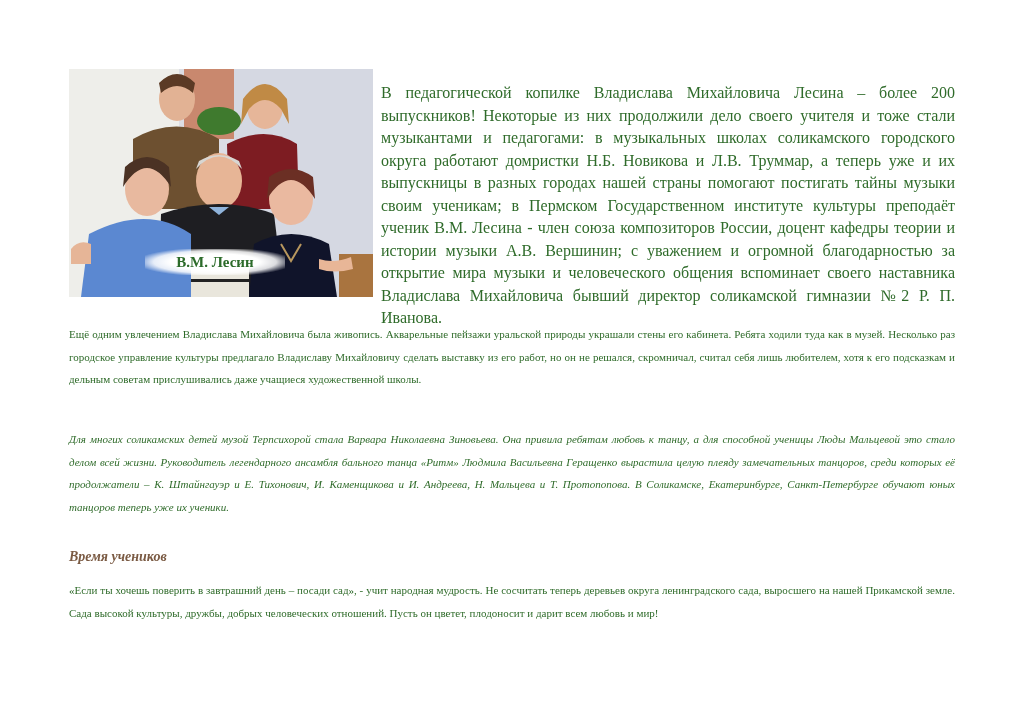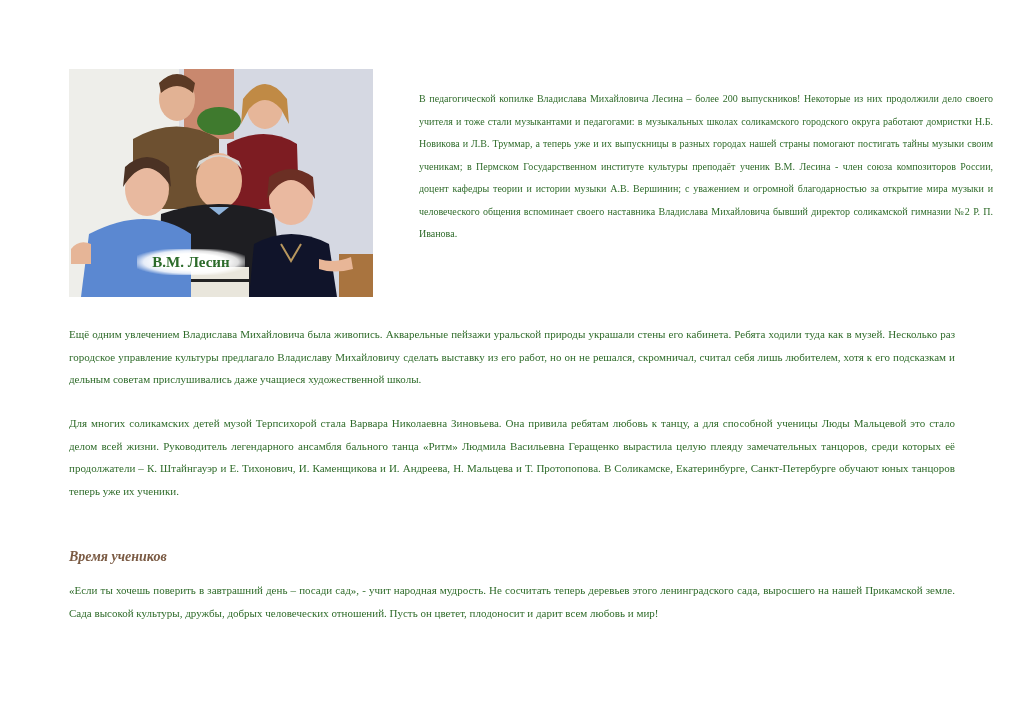--- a/index.html
+++ b/index.html
@@ -4,31 +4,31 @@
 <style>
   html, body { margin: 0; padding: 0; background: #ffffff; }
   body { width: 1024px; height: 724px; position: relative; overflow: hidden;
          font-family: "Liberation Serif", "DejaVu Serif", serif; color: #2f6b2a; }
   .page { position: absolute; left: 69px; top: 66px; width: 886px; }
 
   .top { position: relative; height: 250px; }
   .photo { position: absolute; left: 0; top: 3px; width: 304px; height: 228px;
            overflow: hidden; background: #e8e6e9; }
   .photo svg { display: block; width: 304px; height: 228px; }
-  .caption { position: absolute; left: 68px; top: 180px; width: 108px; height: 26px;
+  .caption { position: absolute; left: 76px; top: 180px; width: 140px; height: 26px;
              display: flex; align-items: center; justify-content: center;
              font-weight: bold; font-size: 15px; color: #2c6b2a;
              background: radial-gradient(ellipse at center, rgba(255,255,255,1) 45%, rgba(255,255,255,0.85) 62%, rgba(255,255,255,0) 80%); }
 
-  .intro { position: absolute; left: 312px; top: 12px; width: 574px;
-           font-size: 10px; line-height: 22.5px; text-align: justify; margin-left: 38px; }
+  .intro { position: absolute; left: 312px; top: 0; width: 574px;
+           font-size: 16px; line-height: 22.5px; text-align: justify; }
 
   p.para { margin: 0; font-size: 11px; line-height: 22.5px; text-align: justify; }
   .p2 { position: absolute; top: 257px; width: 886px; }
-  .p3 { position: absolute; top: 346px; width: 886px; }
+  .p3 { position: absolute; top: 362px; width: 886px; font-style: italic; }
   .heading { position: absolute; top: 483px; margin: 0; font-size: 14px; font-style: italic;
              font-weight: bold; color: #7a5a43; }
   .p4 { position: absolute; top: 513px; width: 886px; }
 </style>
 </head>
 <body>
 
 <div class="page">
 
   <div class="top">
@@ -73,15 +73,15 @@
       <div class="caption">В.М. Лесин</div>
     </div>
 
     <p class="intro">В педагогической копилке Владислава Михайловича Лесина – более 200 выпускников! Некоторые из них продолжили дело своего учителя и тоже стали музыкантами и педагогами: в музыкальных школах соликамского городского округа работают домристки Н.Б. Новикова и Л.В. Труммар, а теперь уже и их выпускницы в разных городах нашей страны помогают постигать тайны музыки своим ученикам; в Пермском Государственном институте культуры преподаёт ученик В.М. Лесина - член союза композиторов России, доцент кафедры теории и истории музыки А.В. Вершинин; с уважением и огромной благодарностью за открытие мира музыки и человеческого общения вспоминает своего наставника Владислава Михайловича бывший директор соликамской гимназии №2 Р. П. Иванова.</p>
   </div>
 
   <p class="para p2">Ещё одним увлечением Владислава Михайловича была живопись. Акварельные пейзажи уральской природы украшали стены его кабинета. Ребята ходили туда как в музей. Несколько раз городское управление культуры предлагало Владиславу Михайловичу сделать выставку из его работ, но он не решался, скромничал, считал себя лишь любителем, хотя к его подсказкам и дельным советам прислушивались даже учащиеся художественной школы.</p>
   <p class="para p3">Для многих соликамских детей музой Терпсихорой стала Варвара Николаевна Зиновьева. Она привила ребятам любовь к танцу, а для способной ученицы Люды Мальцевой это стало делом всей жизни. Руководитель легендарного ансамбля бального танца «Ритм» Людмила Васильевна Геращенко вырастила целую плеяду замечательных танцоров, среди которых её продолжатели – К. Штайнгауэр и Е. Тихонович, И. Каменщикова и И. Андреева, Н. Мальцева и Т. Протопопова. В Соликамске, Екатеринбурге, Санкт-Петербурге обучают юных танцоров теперь уже их ученики.</p>
 
   <h2 class="heading">Время учеников</h2>
-  <p class="para p4">«Если ты хочешь поверить в завтрашний день – посади сад», - учит народная мудрость. Не сосчитать теперь деревьев этого ленинградского сада, выросшего на нашей Прикамской земле. Сада высокой культуры, дружбы, добрых человеческих отношений. Пусть он цветет, плодоносит и дарит всем любовь и мир!</p>
+  <p class="para p4">«Если ты хочешь поверить в завтрашний день – посади сад», - учит народная мудрость. Не сосчитать теперь деревьев округа ленинградского сада, выросшего на нашей Прикамской земле. Сада высокой культуры, дружбы, добрых человеческих отношений. Пусть он цветет, плодоносит и дарит всем любовь и мир!</p>
 
 </div>
 
 </body></html>

